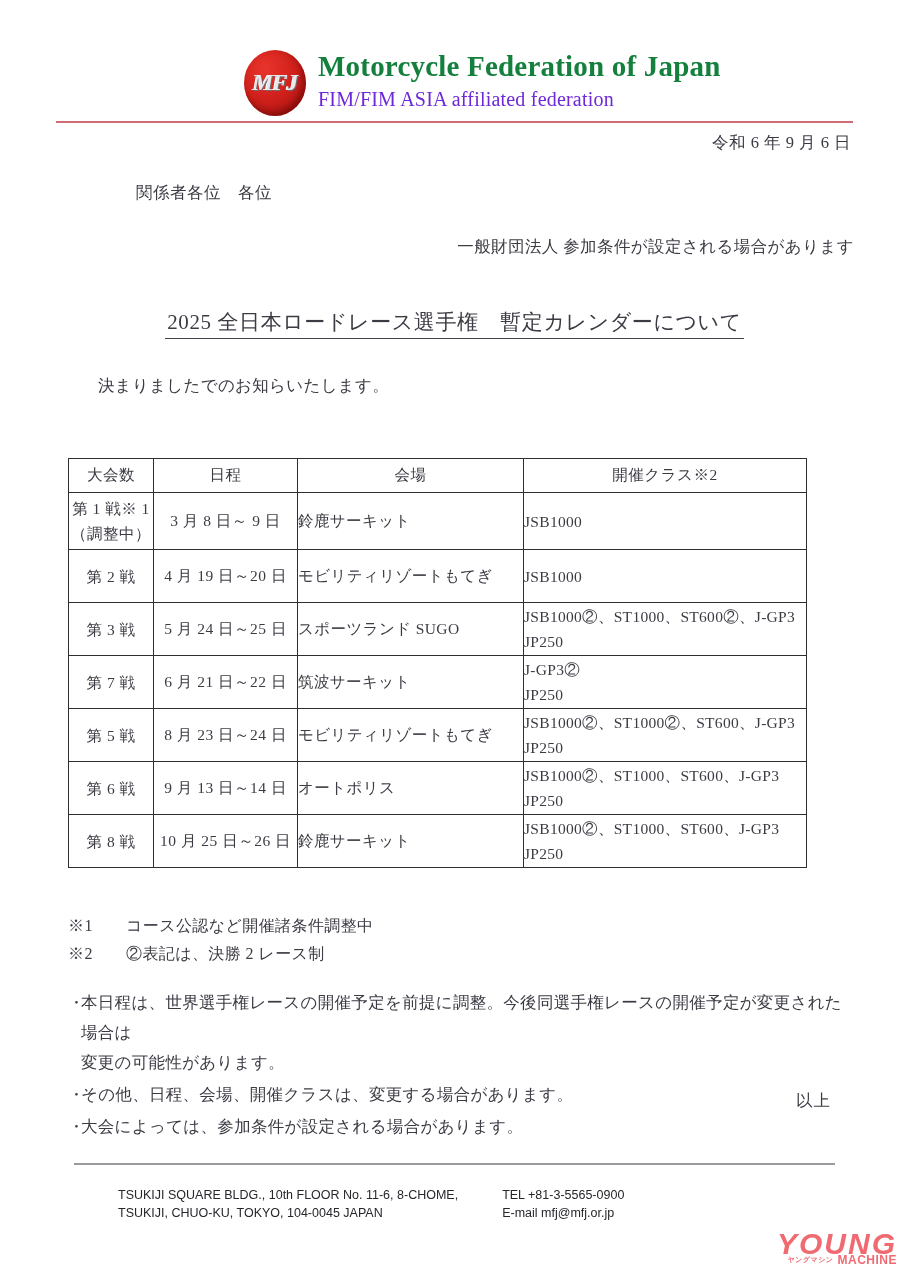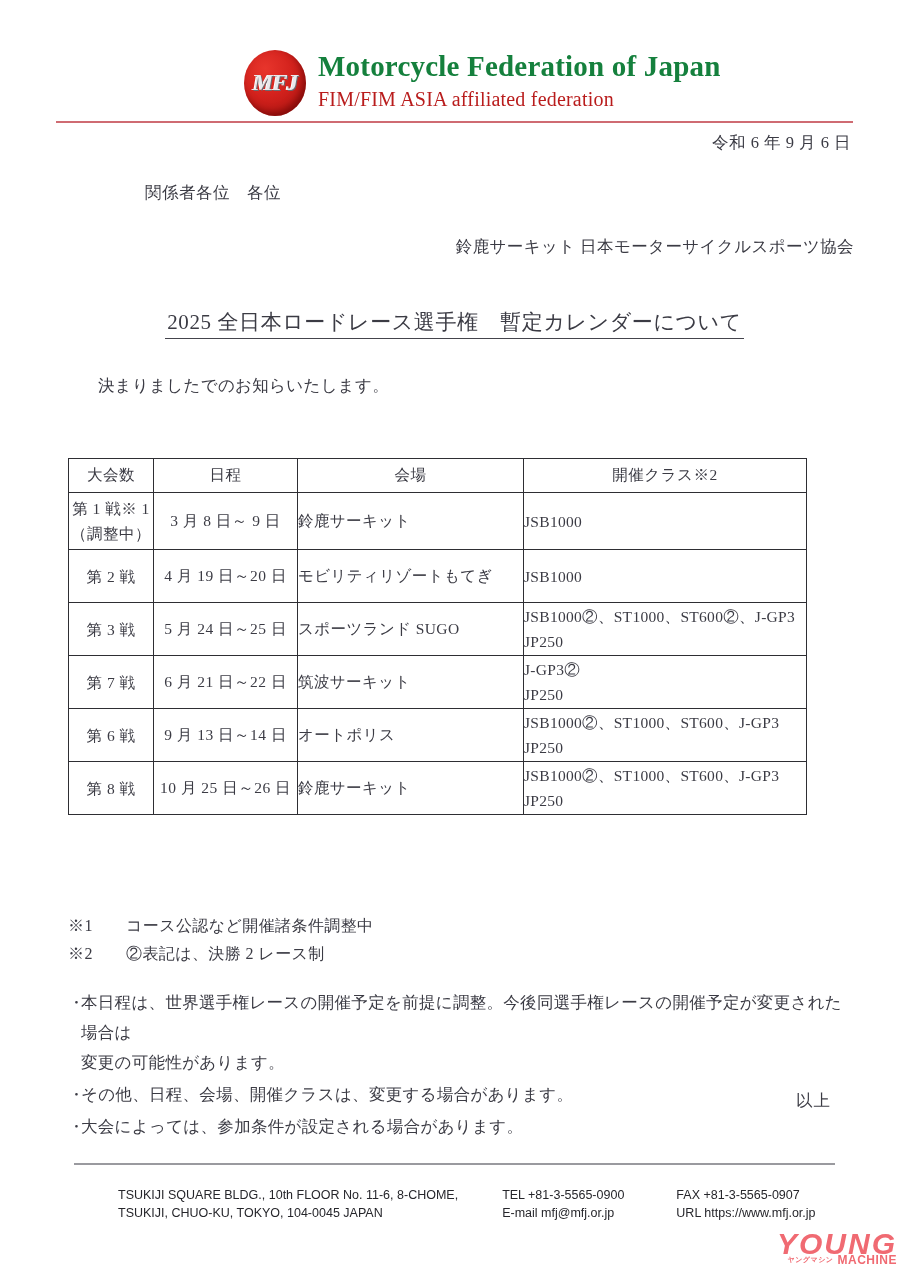--- a/index.html
+++ b/index.html
@@ -62,21 +62,21 @@
     color: #15803d;
     letter-spacing: .2px;
     white-space: nowrap;
   }
   .org-sub {
     position: absolute;
     left: 318px;
     top: 88px;
     font-family: "Liberation Serif", "DejaVu Serif", serif;
     font-size: 20px;
-    color: #b91c1c;
+    color: #6d28d9;
     letter-spacing: .2px;
     white-space: nowrap;
   }
   .header-rule {
     position: absolute;
     left: 56px;
     right: 56px;
     top: 121px;
     height: 2px;
     background: #cf6b72;
@@ -86,21 +86,21 @@
   .doc-date {
     position: absolute;
     right: 58px;
     top: 132px;
     font-size: 16.5px;
     letter-spacing: .5px;
     white-space: nowrap;
   }
   .addressee {
     position: absolute;
-    left: 101px;
+    left: 92px;
     top: 182px;
     font-size: 16.5px;
     letter-spacing: .5px;
     white-space: nowrap;
     padding-left: 44px;
   }
   .issuer {
     position: absolute;
     right: 55px;
     top: 236px;
@@ -289,21 +289,21 @@
       <div class="logo-mark">MFJ</div>
     </div>
   </div>
   <div class="org-title">Motorcycle Federation of Japan</div>
   <div class="org-sub">FIM/FIM ASIA affiliated federation</div>
   <div class="header-rule"></div>
 </div>
 
 <div class="doc-date">令和 6 年 9 月 6 日</div>
 <div class="addressee">関係者各位　各位</div>
-<div class="issuer">鈴鹿サーキット 日本モーターサイクルスポーツ協会</div>
+<div class="issuer">一般財団法人 参加条件が設定される場合があります</div>
 
 <div class="doc-title">
   <span>2025 全日本ロードレース選手権　暫定カレンダーについて</span>
 </div>
 
 <div class="intro">
   <div>決まりましたでのお知らいたします。</div>
 </div>
 
 <table class="cal-table">
@@ -353,20 +353,29 @@
     <tr class="row-tall">
       <td class="cell-round">第 7 戦</td>
       <td class="cell-dates">6 月 21 日～22 日</td>
       <td class="cell-venue">筑波サーキット</td>
       <td class="cell-class">
         <div>J-GP3②</div>
         <div>JP250</div>
       </td>
     </tr>
     <tr class="row-tall">
+      <td class="cell-round">第 5 戦</td>
+      <td class="cell-dates">8 月 23 日～24 日</td>
+      <td class="cell-venue">モビリティリゾートもてぎ</td>
+      <td class="cell-class">
+        <div>JSB1000②、ST1000②、ST600、J-GP3</div>
+        <div>JP250</div>
+      </td>
+    </tr>
+    <tr class="row-tall">
       <td class="cell-round">第 6 戦</td>
       <td class="cell-dates">9 月 13 日～14 日</td>
       <td class="cell-venue">オートポリス</td>
       <td class="cell-class">
         <div>JSB1000②、ST1000、ST600、J-GP3</div>
         <div>JP250</div>
       </td>
     </tr>
     <tr class="row-tall">
       <td class="cell-round">第 8 戦</td>
@@ -411,23 +420,19 @@
 <div class="footer">
   <div>
     <div>TSUKIJI SQUARE BLDG., 10th FLOOR No. 11-6, 8-CHOME,</div>
     <div>TSUKIJI, CHUO-KU, TOKYO, 104-0045 JAPAN</div>
   </div>
   <div class="footer-col-contact">
     <div>
       <div>TEL +81-3-5565-0900</div>
       <div>E-mail mfj@mfj.or.jp</div>
     </div>
-    <div>
-      <div>FAX +81-3-5565-0907</div>
-      <div>URL https://www.mfj.or.jp</div>
-    </div>
   </div>
 </div>
 
 <div class="watermark">
   <span class="wm-young">YOUNG</span>
   <span class="wm-machine"><span class="wm-kana">ヤングマシン</span><span>MACHINE</span></span>
 </div>
 
 </body></html>

